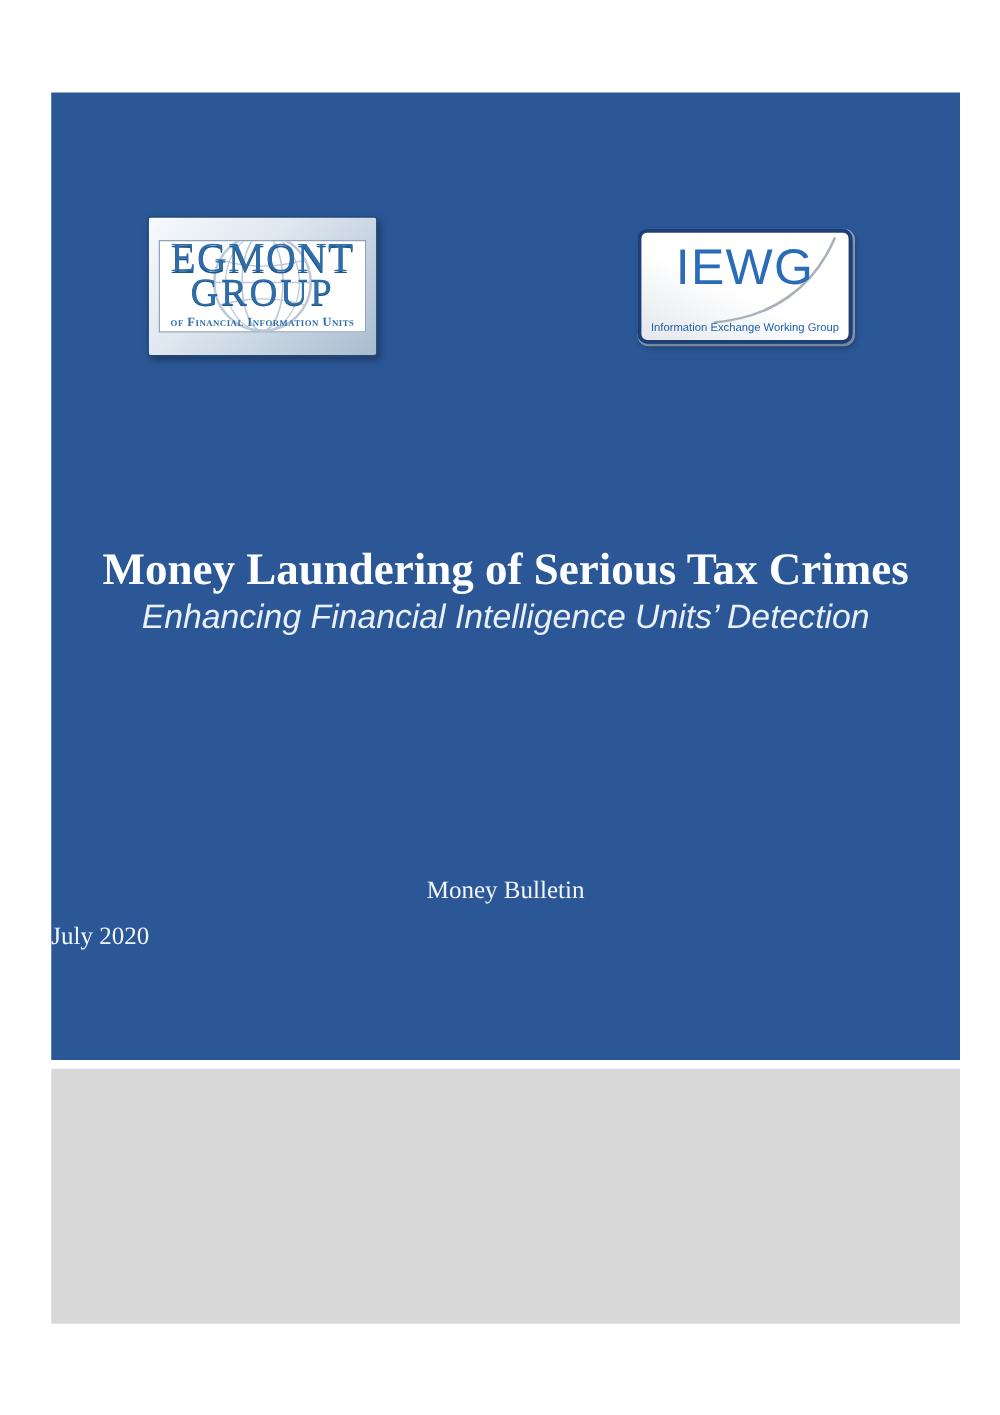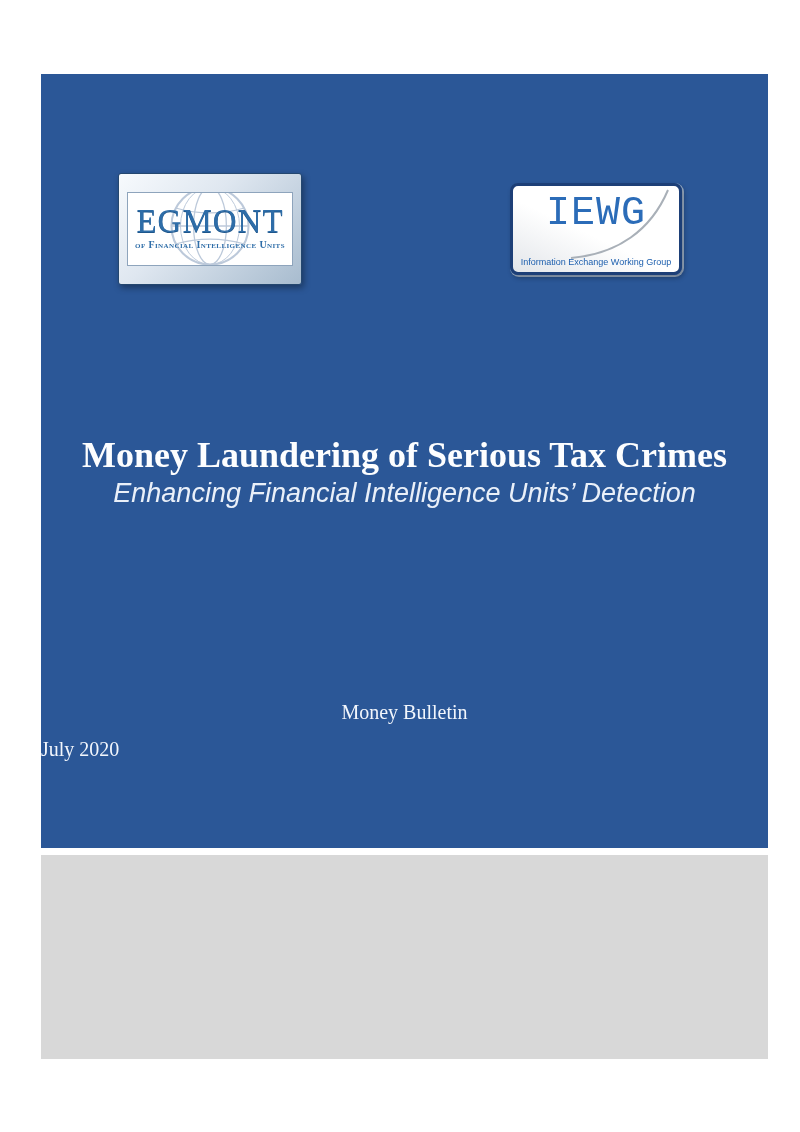--- a/index.html
+++ b/index.html
@@ -88,21 +88,21 @@
     border: 3px solid #1D3F77;
     border-radius: 8px;
     box-shadow: 2px 3px 5px rgba(0,0,0,0.3), 1px 1px 0 1px #9fb3cc;
     overflow: hidden;
   }
   .iewg-curve { position: absolute; left: 0; top: 0; }
   .iewg-acronym {
     position: absolute;
     top: 6px; left: 0; width: 100%;
     text-align: center;
-    font-family: Liberation Mono, monospace;
+    font-family: Liberation Sans, sans-serif;
     font-size: 40px; line-height: 1.1;
     letter-spacing: 1px;
     color: #2B6CB8;
   }
   .iewg-tagline {
     position: absolute;
     bottom: 5px; left: 0; width: 100%;
     text-align: center;
     font-family: "Liberation Sans", sans-serif;
     font-weight: normal;
@@ -159,21 +159,22 @@
         <svg class="globe" width="82" height="82" viewBox="0 0 100 100" fill="none">
           <circle cx="50" cy="50" r="47" stroke="#BCC9DA" stroke-width="2.5"></circle>
           <ellipse cx="50" cy="50" rx="20" ry="47" stroke="#BCC9DA" stroke-width="1.6"></ellipse>
           <ellipse cx="50" cy="50" rx="36" ry="47" stroke="#BCC9DA" stroke-width="1.2"></ellipse>
           <line x1="3" y1="50" x2="97" y2="50" stroke="#BCC9DA" stroke-width="1.6"></line>
           <path d="M8 28 Q50 40 92 28" stroke="#BCC9DA" stroke-width="1.3"></path>
           <path d="M8 72 Q50 60 92 72" stroke="#BCC9DA" stroke-width="1.3"></path>
         </svg>
         <div class="egmont-text">
           <div class="egmont-line1">EGMONT</div>
-          <div class="egmont-tagline">of Financial Intelligence Units</div>
+          <div class="egmont-line2">GROUP</div>
+          <div class="egmont-tagline">of Financial Information Units</div>
         </div>
       </div>
     </div>
 
     <div class="iewg">
       <svg class="iewg-curve" width="166" height="86" viewBox="0 0 166 86" fill="none">
         <path d="M58 72 C 105 68, 138 44, 155 4" stroke="#A9B0B8" stroke-width="2"></path>
       </svg>
       <div class="iewg-acronym">IEWG</div>
       <div class="iewg-tagline">Information Exchange Working Group</div>

